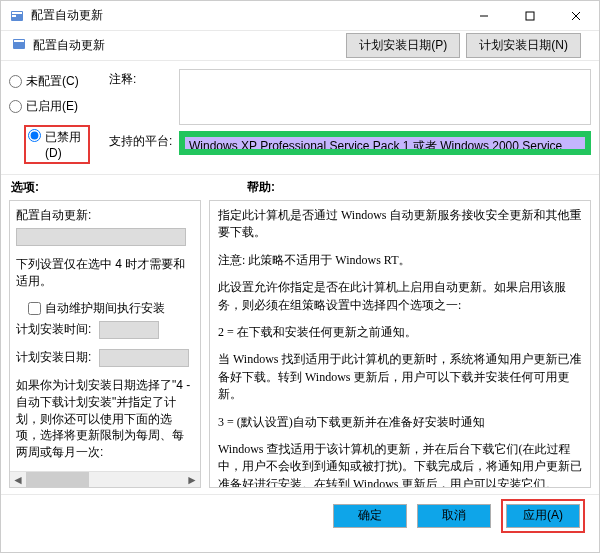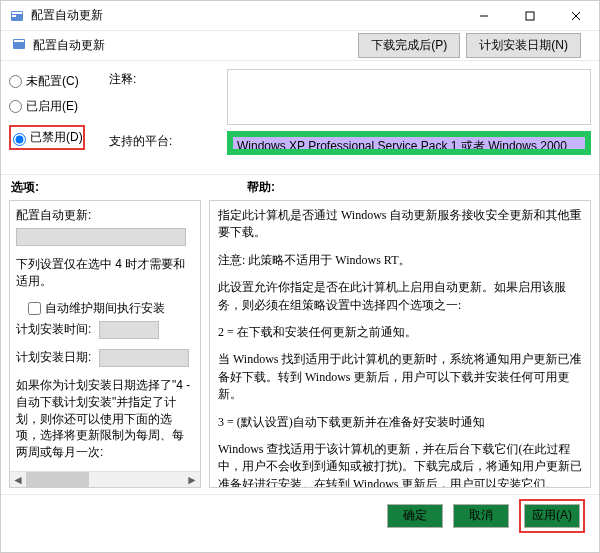--- a/index.html
+++ b/index.html
@@ -47,26 +47,26 @@
   }
   .radios {
     width: 104px;
     padding: 8px 0 8px 8px;
   }
   .radio-row { display: flex; align-items: center; margin: 4px 0 8px 0; }
   .radio-row input { margin-right: 4px; }
   .radio-highlight {
     border: 2px solid #e53935;
     padding: 2px 0px 2px 2px;
-    margin: 2px 0;
+    margin: 2px 15px;
     display: inline-flex;
-    align-items: flex-end;
+    align-items: flex-start;
   }
   .right-col { flex: 1; padding: 8px 8px 4px 4px; }
-  .field-row { display: flex; margin-bottom: 6px; gap: 48px; }
+  .field-row { display: flex; margin-bottom: 6px; }
   .field-label { width: 70px; padding-top: 2px; }
   .comment-box {
     flex: 1;
     height: 56px;
     border: 1px solid #cfcfcf;
     background: #fff;
     overflow-y: scroll;
     padding: 2px 4px;
   }
   .platform-box {
@@ -132,22 +132,22 @@
     height: 42px;
     display: flex;
     align-items: center;
     justify-content: flex-end;
     gap: 10px;
     padding: 0 14px;
     border-top: 1px solid #e9e9e9;
   }
   .footer button {
     border: 1px solid #adadad;
-    background: #15803d;
-    width: 56px;
+    background: #0ea5e9;
+    width: 74px;
     height: 24px;
     font-size: 12px;
     font-family: inherit;
   }
   .footer .apply-wrap {
     border: 2px solid #e53935;
     padding: 3px;
   }
   .para { margin-bottom: 10px; }
 </style>
@@ -185,21 +185,21 @@
 
 <div class="subbar">
   <span>
     <svg width="16" height="16" viewBox="0 0 16 16">
         <rect x="2" y="3" width="12" height="10" fill="#5a8bd6" rx="1"></rect>
         <rect x="3" y="4" width="10" height="2" fill="#fff"></rect>
       </svg>
   </span>
   <span class="title">配置自动更新</span>
   <div class="nav-btns">
-    <button class="nav-btn">下载完成后(P)</button>
+    <button class="nav-btn">计划安装日期(P)</button>
     <button class="nav-btn">计划安装日期(N)</button>
   </div>
 </div>
 
 <div class="config-area">
   <div class="radios">
     <div class="radio-row">
       <input type="radio" name="state" style="">
       <span>未配置(C)</span>
     </div>

